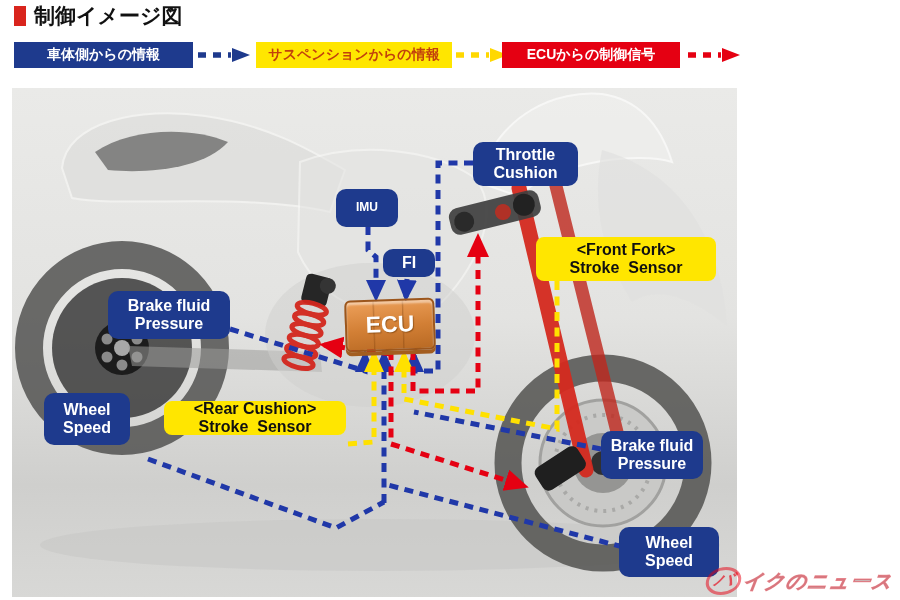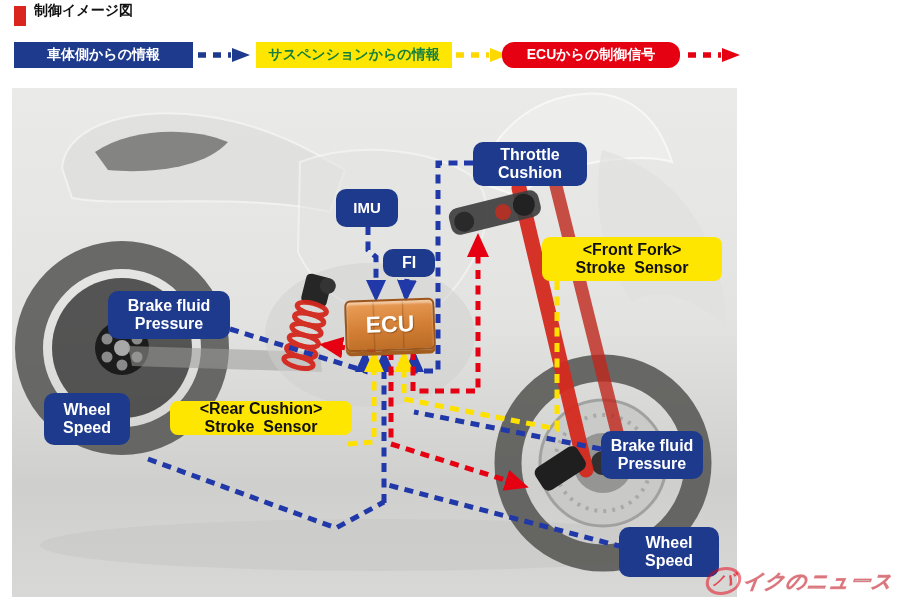--- a/index.html
+++ b/index.html
@@ -1,37 +1,37 @@
 <!DOCTYPE html>
 <html><head>
 <meta charset="utf-8">
 <style>
   html,body{margin:0;padding:0;background:#fff;}
   #page{position:relative;width:900px;height:600px;background:#ffffff;overflow:hidden;
         font-family:"Liberation Sans","DejaVu Sans",sans-serif;}
   
   #title-marker{position:absolute;left:14px;top:6px;width:12px;height:20px;background:#d9251d;}
-  #page-title{position:absolute;left:34px;top:2px;font-size:14px;font-weight:bold;color:#111;}
+  #page-title{position:absolute;left:34px;top:2px;font-size:21px;font-weight:bold;color:#111;}
   
   .legend-box{position:absolute;top:42px;height:26px;display:flex;align-items:center;justify-content:center;
               font-size:14px;font-weight:bold;text-align:center;}
   #legend-vehicle{left:14px;width:179px;background:#1e3a8d;color:#fff;}
-  #legend-susp{left:256px;width:196px;background:#ffe600;color:#15803d;}
-  #legend-ecu{left:502px;width:178px;background:#e50012;color:#fff;border-radius:12px;}
+  #legend-susp{left:256px;width:196px;background:#ffe600;color:#c2410c;}
+  #legend-ecu{left:502px;width:178px;background:#e50012;color:#fff;}
   .legend-arrow{position:absolute;top:46px;width:54px;height:18px;}
   
   #photo{position:absolute;left:12px;top:88px;width:725px;height:509px;
          background:linear-gradient(180deg,#eaeae8 0%,#e3e3e1 45%,#cfcfcd 78%,#d8d8d6 100%);}
   #overlay-svg{position:absolute;left:0;top:0;width:900px;height:600px;}
   
   .lbl{position:absolute;display:flex;flex-direction:column;justify-content:center;align-items:center;
        font-weight:bold;line-height:1.12;text-align:center;}
   .lbl span{white-space:pre;}
   .navy{background:#1e3a8d;color:#fff;font-size:16px;border-radius:10px;}
-  .yellow{background:#ffe600;color:#101010;font-size:16px;border-radius:8px;margin-left:6px;}
+  .yellow{background:#ffe600;color:#101010;font-size:16px;border-radius:8px;}
   .ecu{background:
         linear-gradient(90deg,rgba(0,0,0,0) 30%,rgba(120,60,10,.35) 31%,rgba(0,0,0,0) 33%,
                         rgba(0,0,0,0) 64%,rgba(120,60,10,.35) 65%,rgba(0,0,0,0) 67%),
         linear-gradient(175deg,#eda05a 0%,#d27f35 55%,#b96a24 100%);
        border:2px solid #9c561c;border-radius:6px;color:#fff;font-size:23px;
        box-shadow:inset 0 3px 2px rgba(255,255,255,.45),0 4px 0 #a35d1f;
        transform:rotate(-2deg);text-shadow:1px 1px 1px rgba(100,50,0,.5);}
   
   #watermark{position:absolute;right:7px;top:566px;height:30px;display:flex;align-items:center;
              font-style:italic;font-weight:bold;opacity:.85;}
@@ -160,25 +160,25 @@
       </g>
 
       <g stroke="#e50012">
         <path d="M413,351 L413,391 L478,391 L478,238" marker-end="url(#ar)"></path>
         <path d="M391,354 L324,345" marker-end="url(#ar)"></path>
         <path d="M391,351 L391,444 L524,486" marker-end="url(#ar)"></path>
       </g>
     </g>
   </svg>
 
-  <div class="lbl navy" style="left:473px;top:142px;width:114px;height:44px">
+  <div class="lbl navy" style="left:473px;top:142px;width:105px;height:44px">
     <span>Throttle</span>
       <span>Cushion</span>
   </div>
-  <div class="lbl navy" style="left:336px;top:189px;width:62px;height:38px;font-size:15px">
+  <div class="lbl navy" style="left:336px;top:189px;width:62px;height:38px;font-size:12px">
     <span>IMU</span>
   </div>
   <div class="lbl navy" style="left:383px;top:249px;width:52px;height:28px">
     <span>FI</span>
   </div>
   <div class="lbl yellow" style="left:536px;top:237px;width:180px;height:44px">
     <span>&lt;Front Fork&gt;</span>
       <span>Stroke  Sensor</span>
   </div>
   <div class="lbl navy" style="left:108px;top:291px;width:122px;height:48px">

